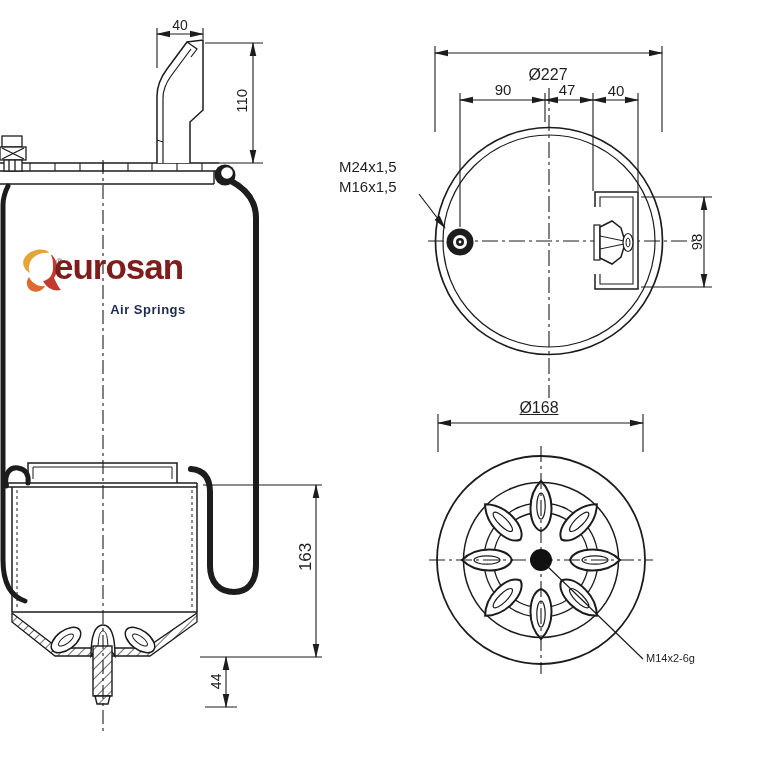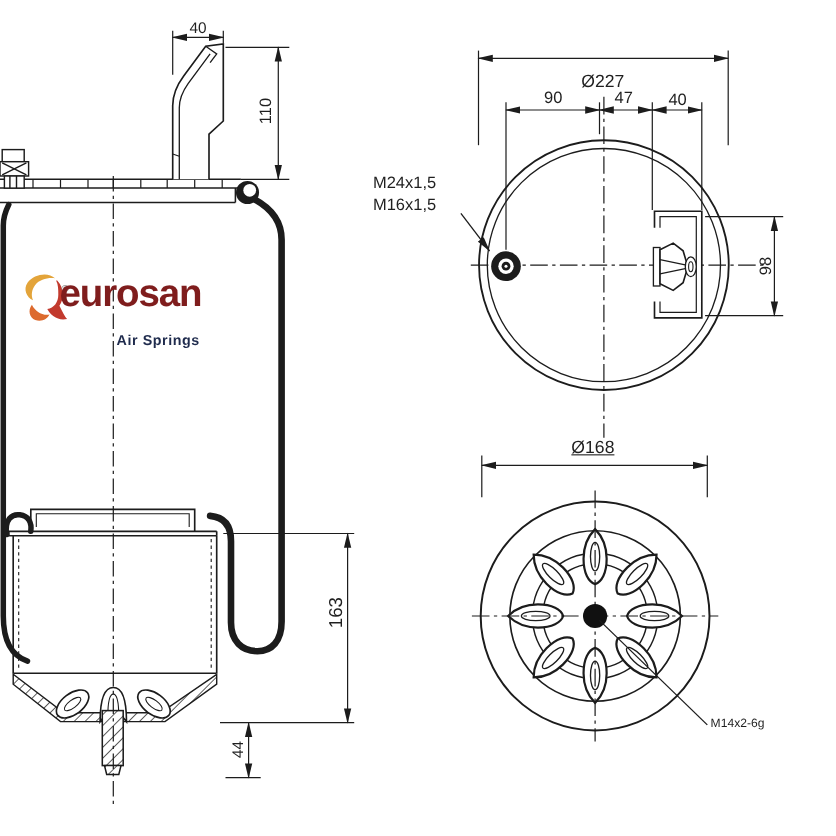--- a/index.html
+++ b/index.html
@@ -15,21 +15,21 @@
   .lbl.rot{transform:rotate(-90deg);transform-origin:center center;}
   .lbl.left{text-align:left;}
   .lbl.right{text-align:left;}
   .lbl.big{font-size:16px;}
   .lbl.bold{font-weight:normal;font-size:11px;}
   .logo-name{
     position:absolute;left:54px;top:249px;font-size:35px;font-weight:bold;
     color:#7f1d1d;letter-spacing:-1px;line-height:1;
   }
   .logo-tag{
-    position:absolute;left:106px;top:302px;width:84px;text-align:left;
+    position:absolute;left:106px;top:302px;width:84px;text-align:center;
     font-size:13px;font-weight:bold;color:#1f2b4d;letter-spacing:0.5px;
   }
   .logo-reg{
     position:absolute;left:56px;top:257px;font-size:9px;color:#8a8a8a;font-weight:bold;
   }
 </style>
 </head>
 <body>
 
 <div class="canvas">

